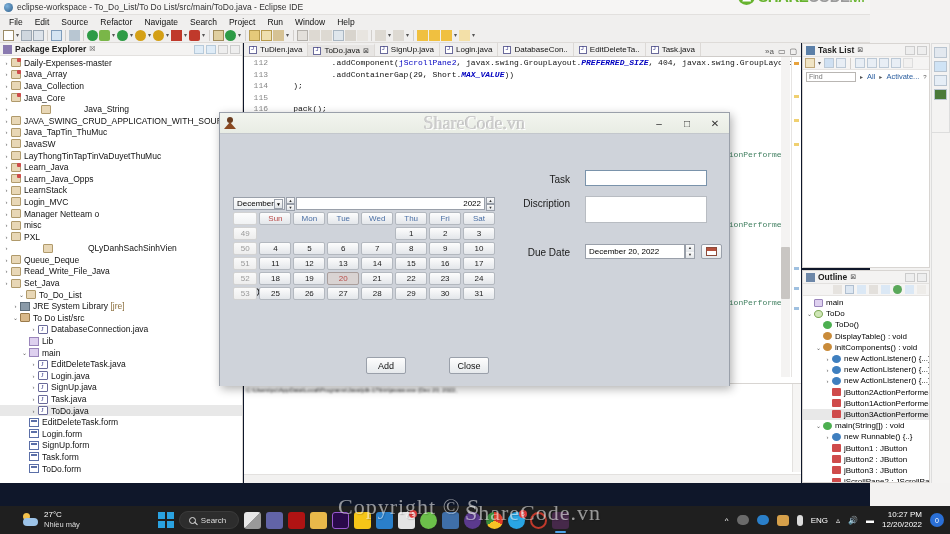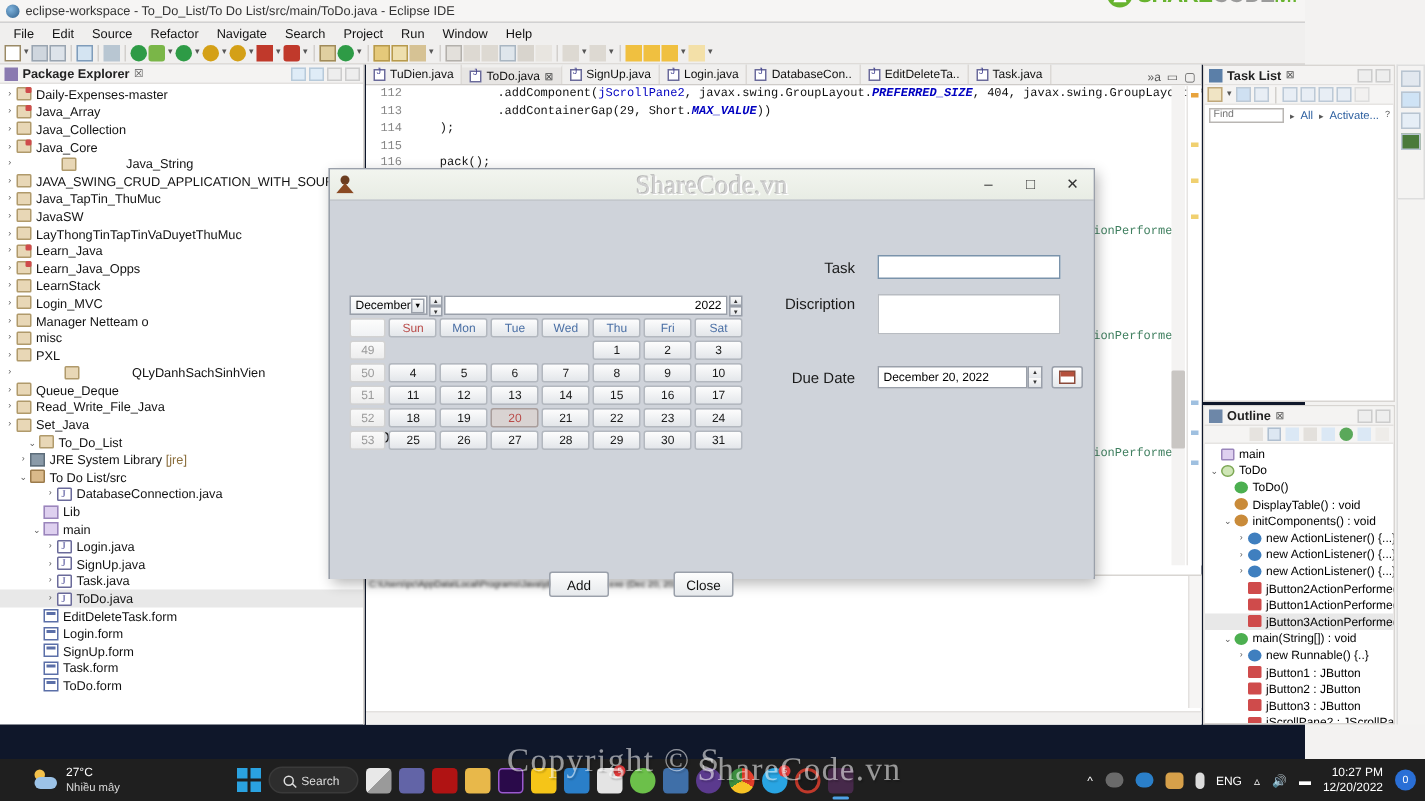--- a/index.html
+++ b/index.html
@@ -147,21 +147,21 @@
   .cell.hdr.sun { color:#b94a48;}
   .cell.hdr.blank { background:linear-gradient(#fdfdfd,#f0f2f4);}
   .cell.empty { visibility:hidden;}
   .cell.sel { background:#d9d3d2; color:#b94a48; border-color:#a99e9c;}
 
   
   .f-lbl { position:absolute; font-size:10px; color:#1a1a1a; text-align:right;}
   .f-in { position:absolute; background:#fff; border:1px solid #7a93ab; }
   #btn-add, #btn-close { position:absolute; height:17px; width:40px; font-size:9px;
       background:linear-gradient(#fdfdfd,#e6e9ec); border:1px solid #9aa0aa; border-radius:2px;
-      display:flex; align-items:center; justify-content:center; color:#111;margin-top:24px;}
+      display:flex; align-items:center; justify-content:center; color:#111;}
   .spin-v { width:10px; height:15px; display:flex; flex-direction:column; border:1px solid #9aa0aa; }
   .spin-v div { flex:1; background:linear-gradient(#fbfbfb,#e2e5e9); font-size:4px; line-height:6px; text-align:center; color:#333;}
   .calbtn { width:21px; height:15px; background:linear-gradient(#fdfdfd,#e6e9ec); border:1px solid #9aa0aa; border-radius:2px; display:flex; align-items:center; justify-content:center;}
   .calbtn i { width:11px; height:9px; background:#fff; border:1px solid #8b4a3a; display:block; position:relative;}
   .calbtn i:after{content:"";position:absolute;left:0;top:0;right:0;height:3px;background:#b5503c;}
 
   
   .wm-big { position:absolute; z-index:60; pointer-events:none;
      font-family:"Liberation Serif", serif; color:rgba(255,255,255,0.55);
      text-shadow:1px 1px 1px rgba(0,0,0,0.18); font-size:22px; letter-spacing:1px;}
@@ -404,20 +404,25 @@
           <span class="tlabel">Lib</span>
         </div>
         <div class="trow" style="padding-left: 20px;">
           <span class="tw">⌄</span>
           <span class="ti ic-pack"></span>
           <span class="tlabel">main</span>
         </div>
         <div class="trow" style="padding-left: 29px;">
           <span class="tw">›</span>
           <span class="ti ic-java"></span>
+          <span class="tlabel">EditDeleteTask.java</span>
+        </div>
+        <div class="trow" style="padding-left: 29px;">
+          <span class="tw">›</span>
+          <span class="ti ic-java"></span>
           <span class="tlabel">Login.java</span>
         </div>
         <div class="trow" style="padding-left: 29px;">
           <span class="tw">›</span>
           <span class="ti ic-java"></span>
           <span class="tlabel">SignUp.java</span>
         </div>
         <div class="trow" style="padding-left: 29px;">
           <span class="tw">›</span>
           <span class="ti ic-java"></span>

